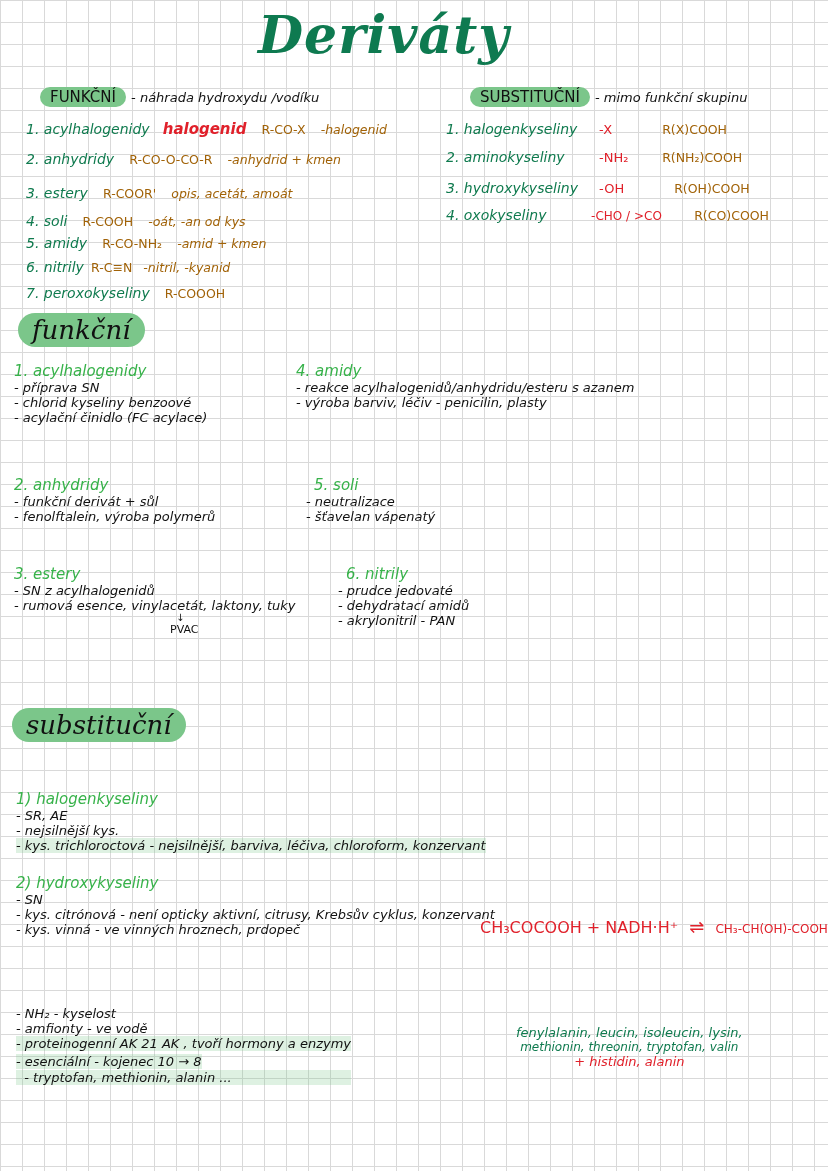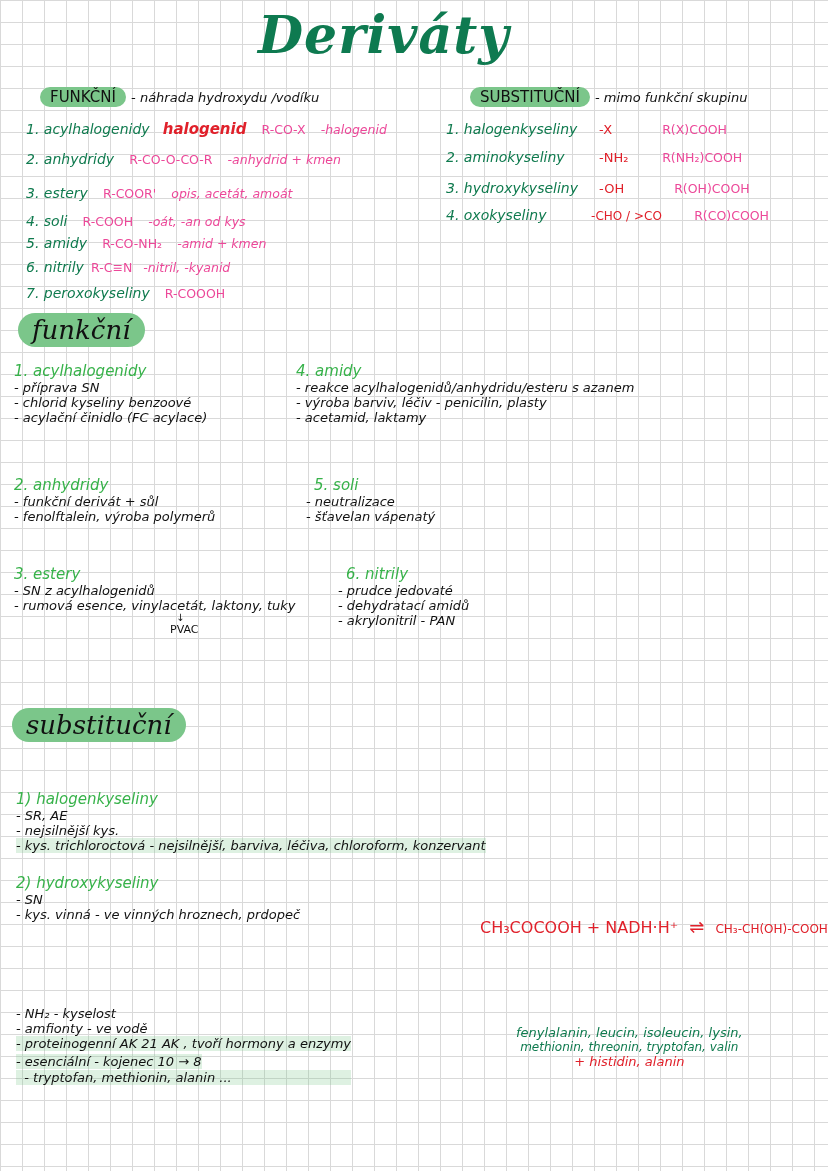--- a/index.html
+++ b/index.html
@@ -15,21 +15,21 @@
     color:#1a1a1a;
   }
   .abs{position:absolute;white-space:nowrap;}
   .title{font-family:"DejaVu Serif", serif;font-style:italic;font-weight:bold;font-size:52px;color:#0e7a50;letter-spacing:1px;}
   .pill{background:#7bc68a;border-radius:16px;padding:1px 10px;}
   .pill-big{background:#7bc68a;border-radius:18px;padding:2px 14px;font-family:"DejaVu Serif",serif;font-style:italic;font-size:26px;color:#111;}
   .hdr{font-size:15px;color:#111;}
   .note{font-size:13px;font-style:italic;color:#111;}
   .dg{color:#0f7a4e;font-style:italic;font-size:14px;}
   .lg{color:#37b24a;font-style:italic;font-size:15px;}
-  .bl{color:#ec4899;font-size:12.5px;}
+  .bl{color:#a16207;font-size:12.5px;}
   .rd{color:#e0202a;font-size:13px;}
   .rdb{color:#e0202a;font-size:15px;font-weight:bold;font-style:italic;}
   .blk{font-size:13px;font-style:italic;color:#111;}
   .hl{background:rgba(123,198,138,0.25);}
   .list-row{position:absolute;white-space:nowrap;}
 </style>
 </head>
 <body>
 
 <div class="abs title" style="left:258px;top:4px;">Deriváty</div>
@@ -106,21 +106,20 @@
   <div class="lg">1. acylhalogenidy</div>
   <div class="blk">- příprava SN</div>
   <div class="blk">- chlorid kyseliny benzoové</div>
   <div class="blk">- acylační činidlo (FC acylace)</div>
 </div>
 
 <div class="abs" style="left:296px;top:362px;">
   <div class="lg">4. amidy</div>
   <div class="blk">- reakce acylhalogenidů/anhydridu/esteru s azanem</div>
   <div class="blk">- výroba barviv, léčiv - penicilin, plasty</div>
-  <div class="blk">- acetamid, laktamy</div>
 </div>
 
 <div class="abs" style="left:14px;top:476px;">
   <div class="lg">2. anhydridy</div>
   <div class="blk">- funkční derivát + sůl</div>
   <div class="blk">- fenolftalein, výroba polymerů</div>
 </div>
 
 <div class="abs" style="left:306px;top:476px;">
   <div class="lg" style="margin-left:8px;">5. soli</div>
@@ -148,20 +147,21 @@
 <div class="abs" style="left:16px;top:763px;margin-top:27px;">
   <div class="lg">1) halogenkyseliny</div>
   <div class="blk">- SR, AE</div>
   <div class="blk">- nejsilnější kys.</div>
   <div class="blk hl">- kys. trichloroctová - nejsilnější, barviva, léčiva, chloroform, konzervant</div>
 </div>
 
 <div class="abs" style="left:16px;top:874px;">
   <div class="lg">2) hydroxykyseliny</div>
   <div class="blk">- SN</div>
+  <div class="blk">- kys. citrónová - není opticky aktivní, citrusy, Krebsův cyklus, konzervant</div>
   <div class="blk">- kys. vinná - ve vinných hroznech, prdopeč</div>
 </div>
 <div class="abs" style="left:480px;top:916px;">
   <span class="rd" style="font-size:16px;">CH₃COCOOH + NADH·H⁺</span>
   <span class="rd" style="font-size:18px;margin:0 6px;">⇌</span>
   <span class="rd" style="font-size:12px;">CH₃-CH(OH)-COOH</span>
 </div>
 
 <div class="abs" style="left:16px;top:1006px;">
   <div class="blk">- NH₂ - kyselost</div>

